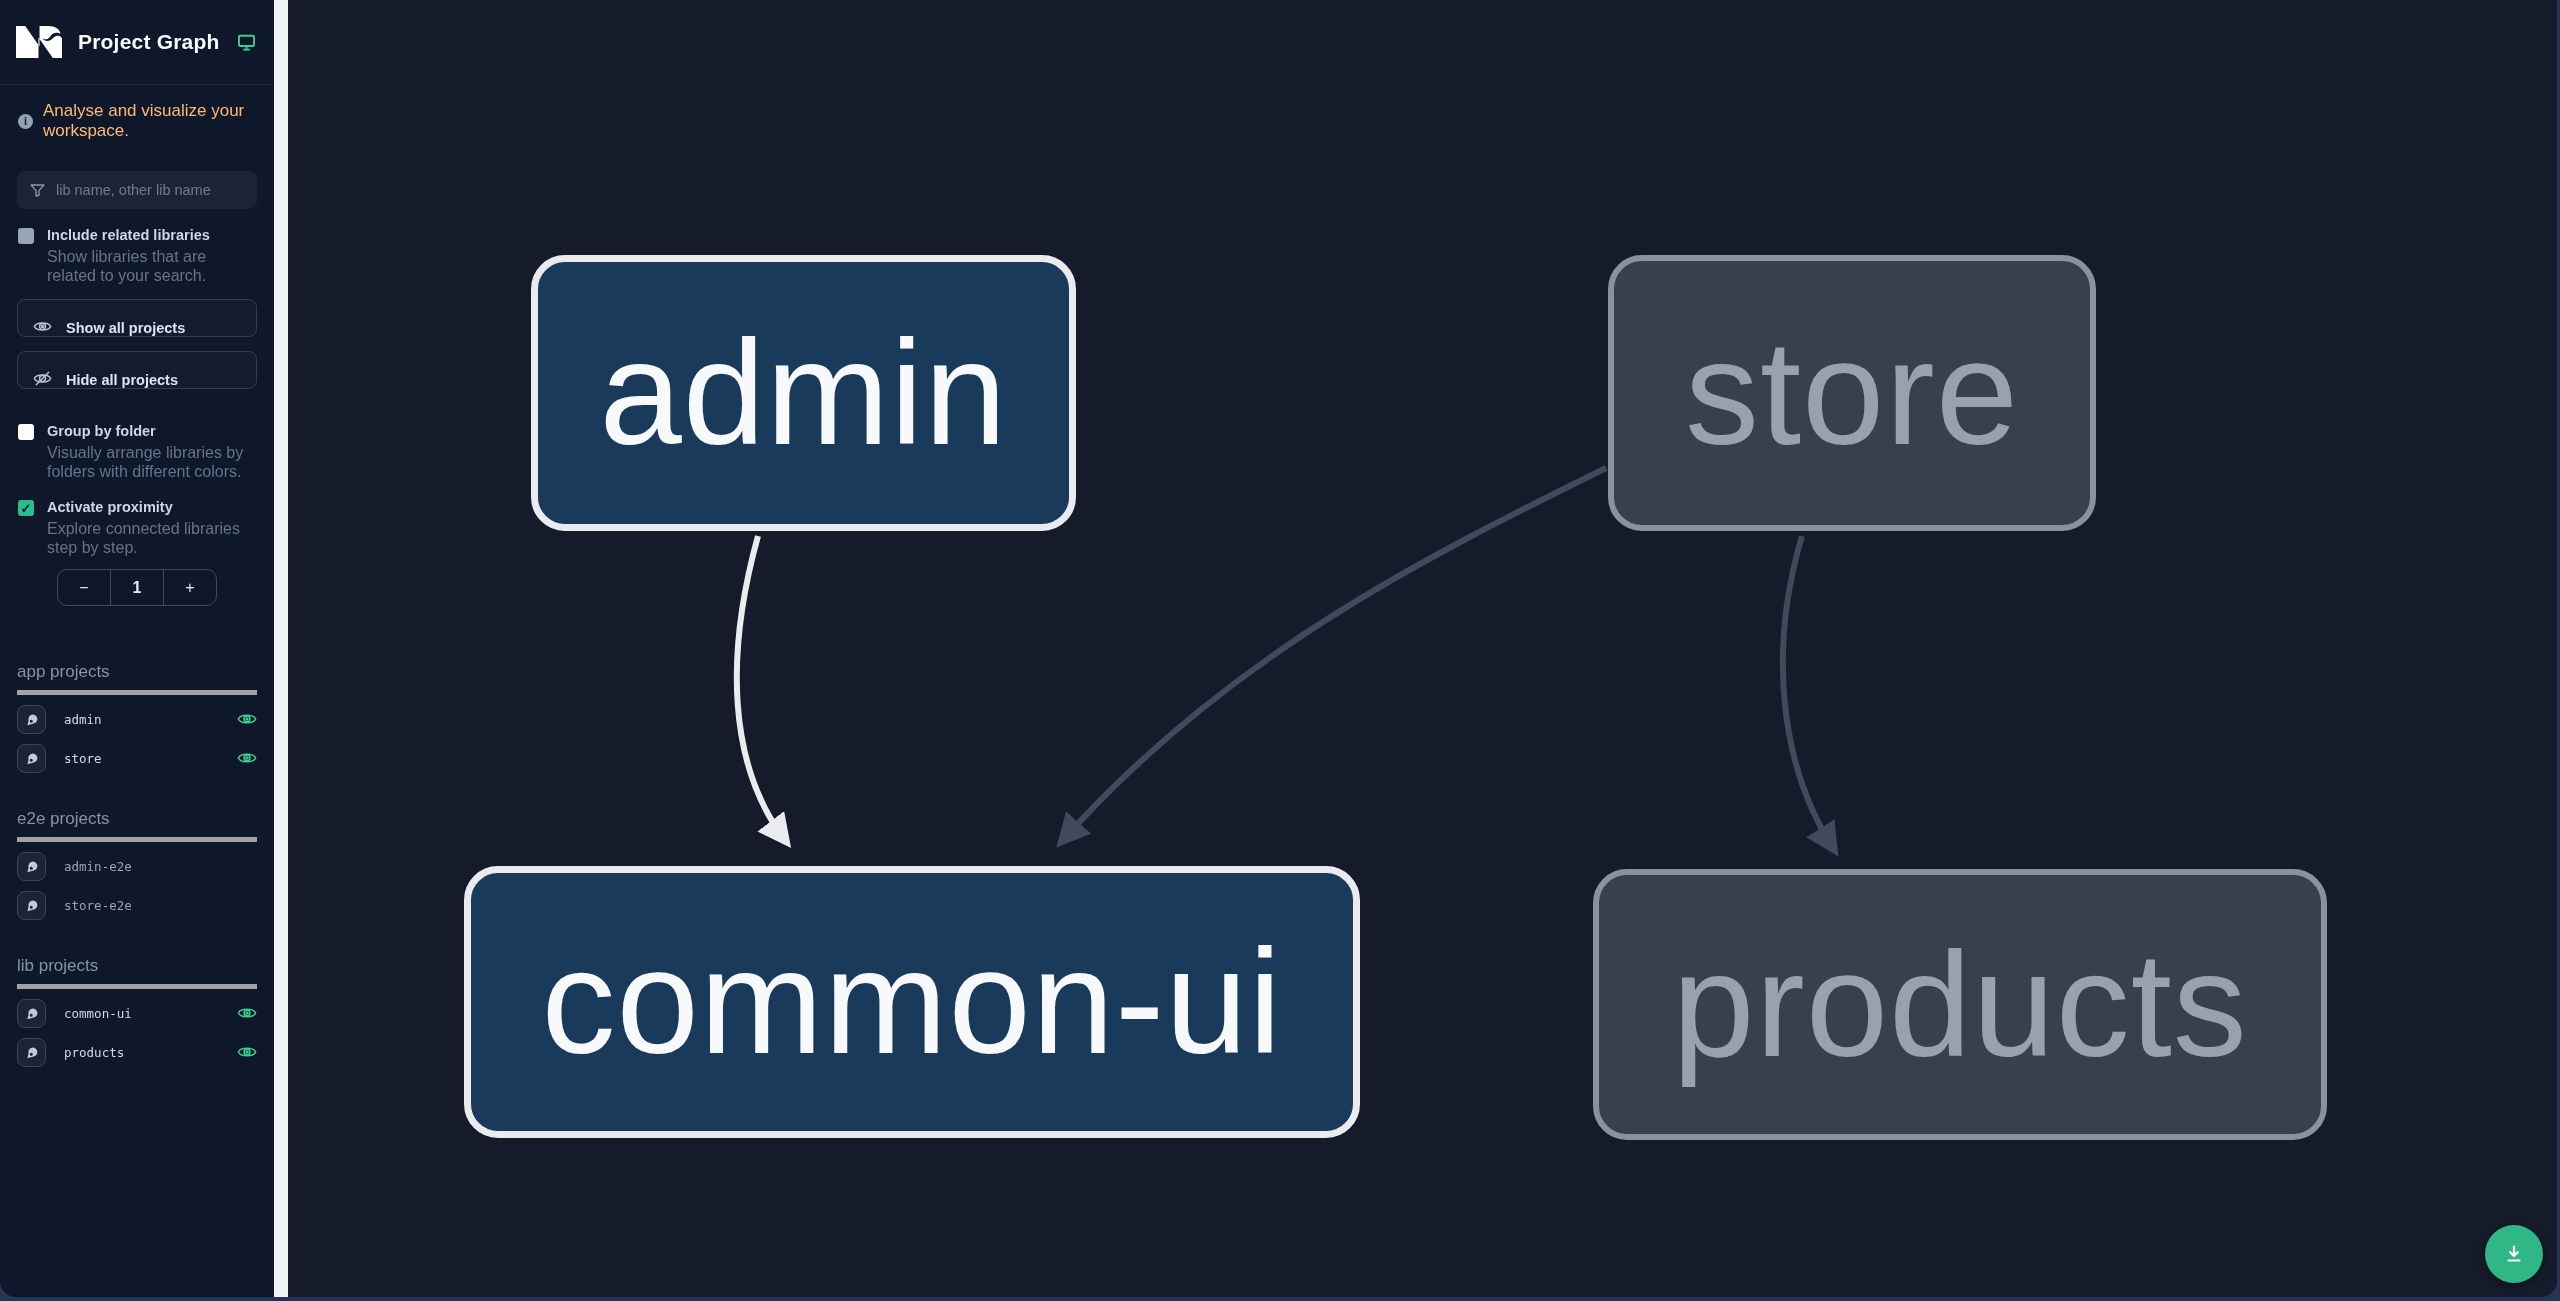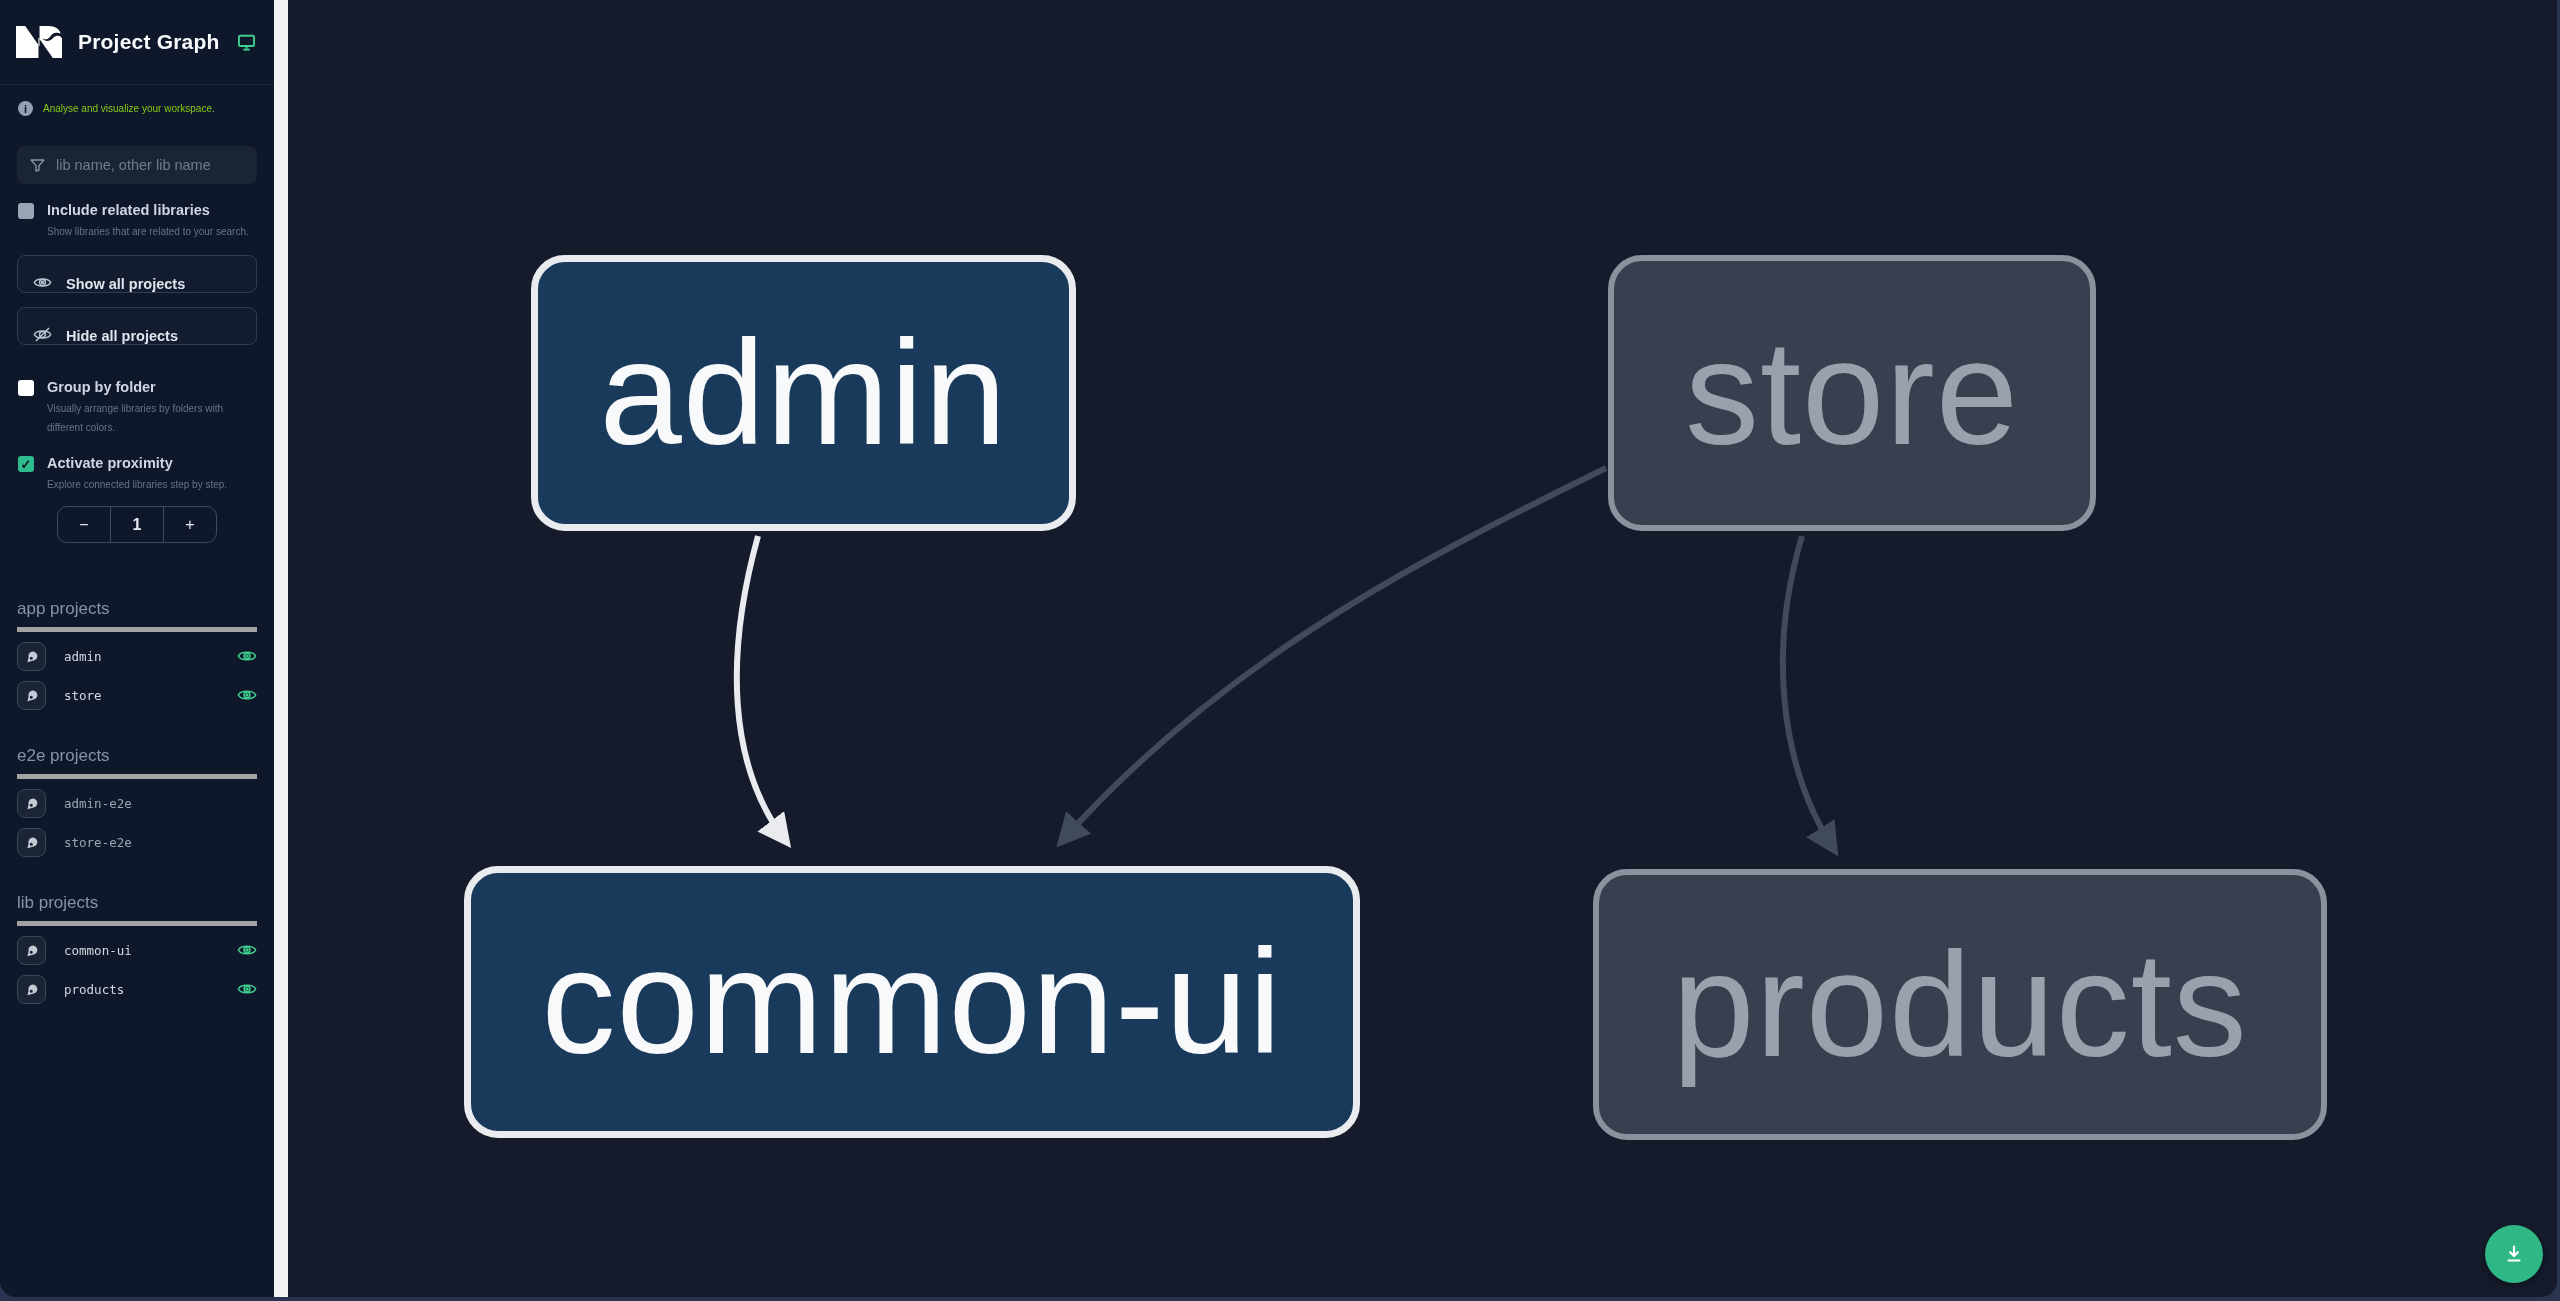--- a/index.html
+++ b/index.html
@@ -17,38 +17,38 @@
   .sb-header { height:85px; display:flex; align-items:center; gap:16px;
                padding:0 16px; border-bottom:1px solid #1e293b; flex:none; }
   .nx-logo { width:46px; height:34px; color:#ffffff; }
   .sb-title { color:#f8fafc; font-size:21px; font-weight:700; letter-spacing:.2px; }
   .monitor-icon { width:19px; height:19px; color:#3ecf8e; margin-left:2px; }
 
   .tagline { display:flex; align-items:center; gap:10px; padding:16px 18px 0 18px; }
   .info-icon { width:15px; height:15px; border-radius:50%; background:#93a1b3;
                color:#0f172a; font-size:11px; font-weight:700; display:flex;
                align-items:center; justify-content:center; flex:none; }
-  .tagline span { color:#84cc16; font-size:10px; }
+  .tagline span { color:#fdba74; font-size:17px; }
 
   .filter-box { margin:30px 17px 0 17px; height:38px; background:#1b2434;
                 border-radius:8px; display:flex; align-items:center; padding:0 12px; gap:10px; }
   .funnel-icon { width:17px; height:17px; color:#8b97a8; flex:none; }
   .filter-box input { background:transparent; border:none; outline:none; width:100%;
                       color:#cbd5e1; font-size:14.5px; font-family:"Liberation Sans",sans-serif; }
   .filter-box input::placeholder { color:#6f7c8f; }
 
   .opt { padding:18px 18px 0 18px; display:grid; grid-template-columns:17px 1fr;
          column-gap:12px; row-gap:3px; }
   .cbx { width:16px; height:16px; border-radius:3px; margin-top:1px; }
   .cbx.gray  { background:#99a5b4; }
   .cbx.white { background:#ffffff; }
   .cbx.checked { background:#2dbd8d; color:#0f172a; font-size:13px; font-weight:700;
                  display:flex; align-items:center; justify-content:center; }
   .opt-label { color:#cdd6e1; font-size:14.5px; font-weight:700; }
-  .opt-desc  { grid-column:2; color:#64748b; font-size:10px; line-height:19px; }
+  .opt-desc  { grid-column:2; color:#64748b; font-size:16px; line-height:19px; }
 
   .sb-btn { margin:14px 17px 0 17px; height:38px; border:1px solid #2f3c52; border-radius:8px;
             background:#131c2e; display:flex; align-items:flex-end; gap:14px; padding:0 15px;
             color:#dde4ec; font-size:14.5px; font-weight:700; cursor:pointer; }
   .sb-btn:first-of-type { margin-top:34px; }
   .sb-btn svg { width:19px; height:19px; color:#b9c3d0; flex:none; }
 
   .stepper { margin:12px 0 0 57px; width:160px; height:37px; display:flex;
              border:1px solid #3c495e; border-radius:10px; overflow:hidden; }
   .stepper > * { flex:1; display:flex; align-items:center; justify-content:center;

